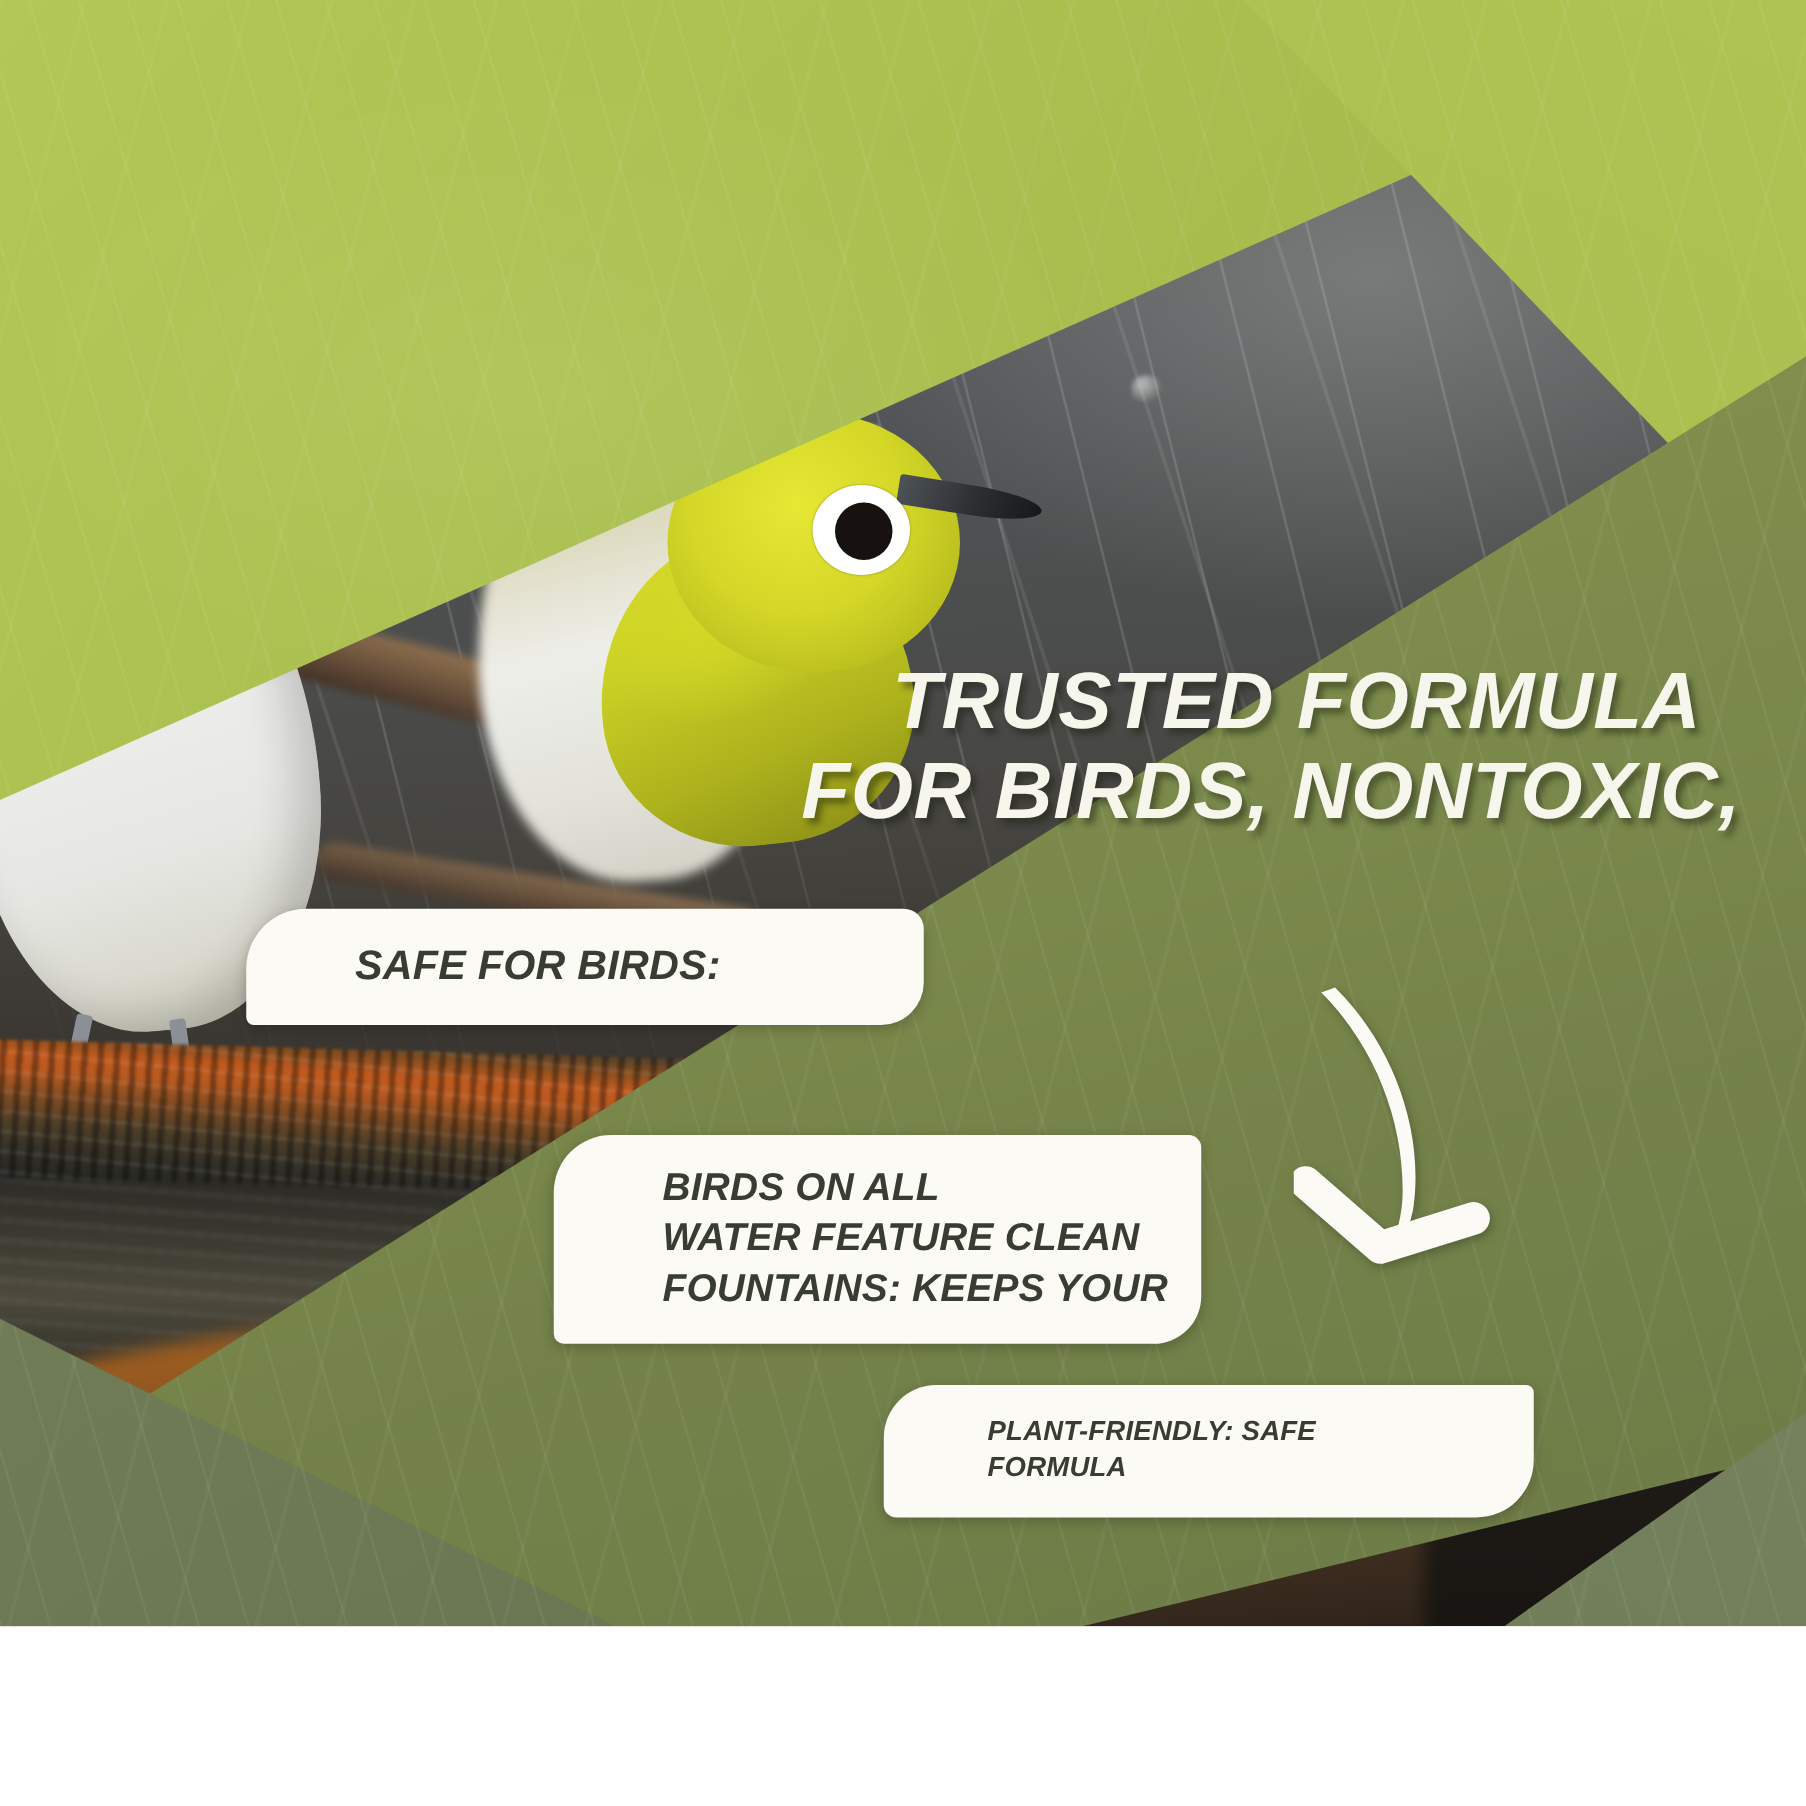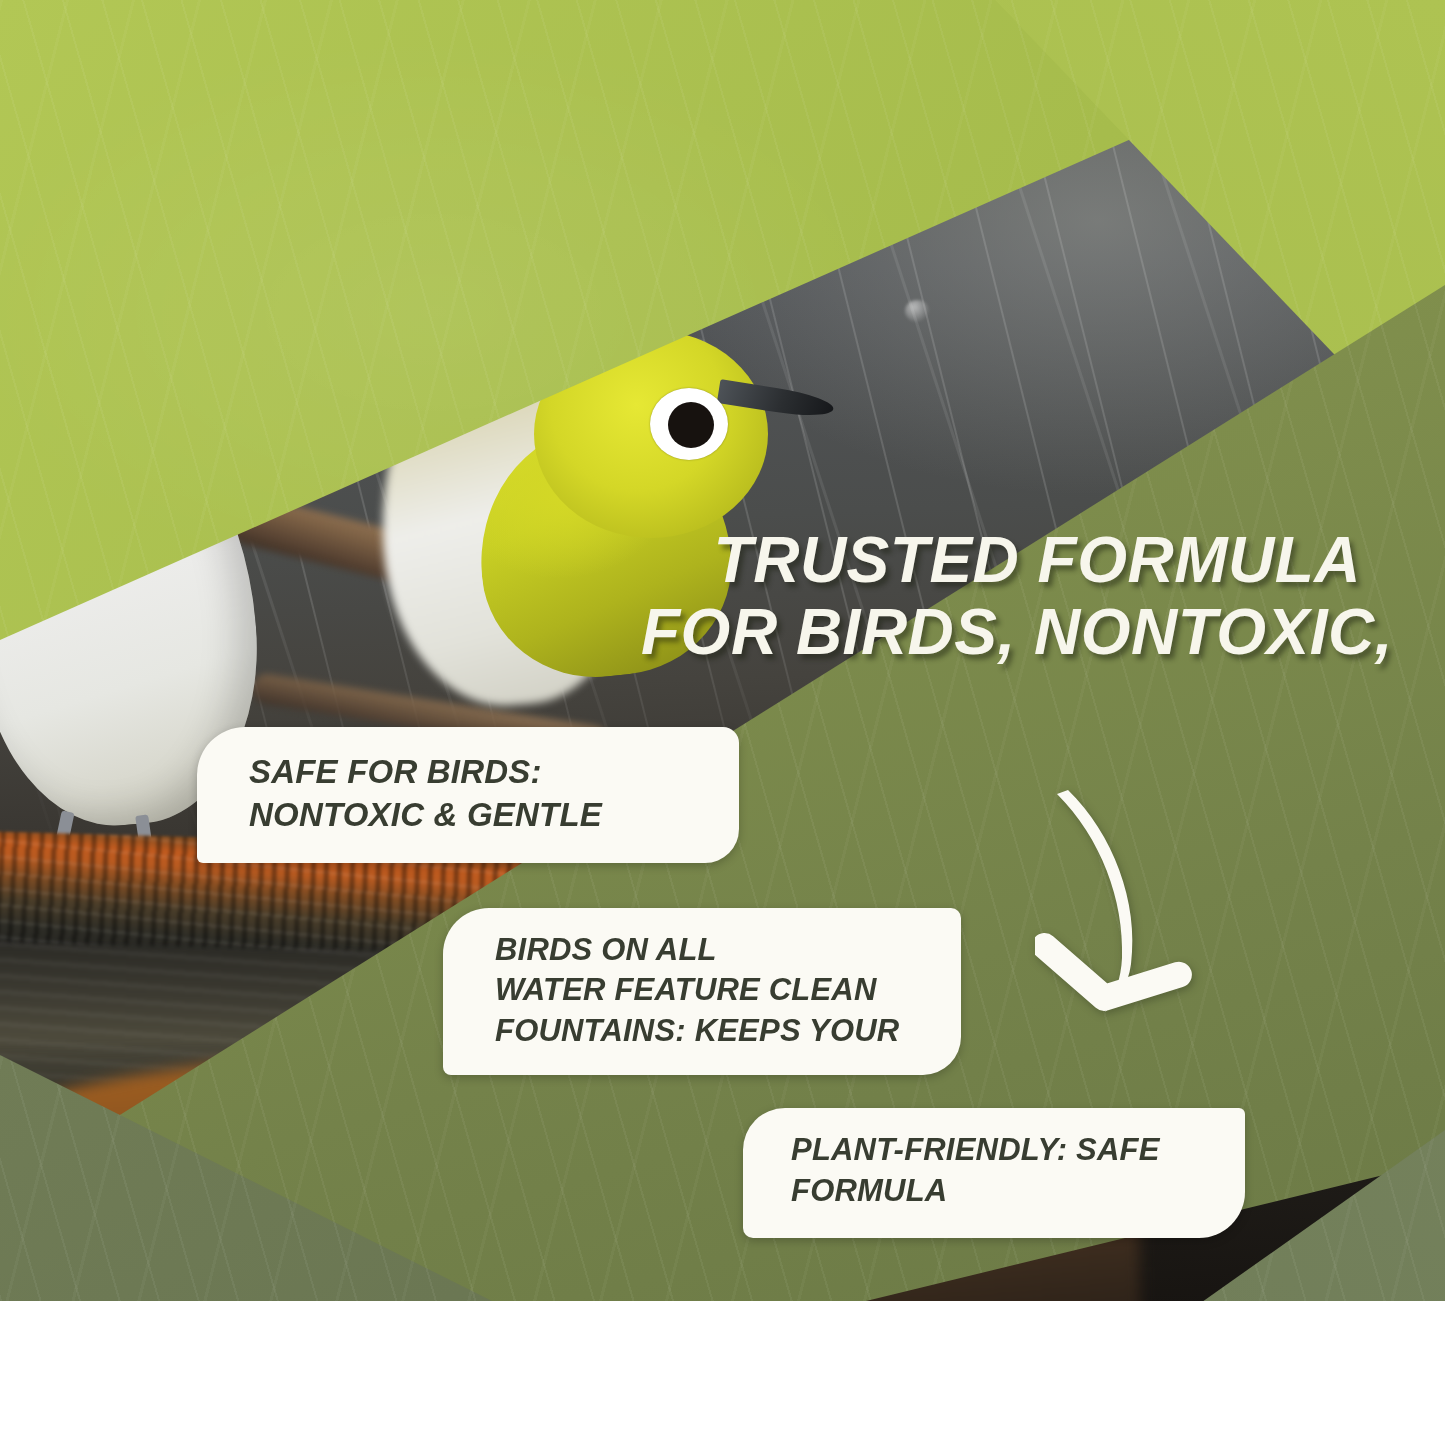--- a/index.html
+++ b/index.html
@@ -289,38 +289,38 @@
   
   .callout {
     position: absolute;
     background: #fbfaf4;
     color: #383d31;
     font-weight: 700;
     font-style: italic;
     letter-spacing: .2px;
     box-shadow: 0 3px 10px rgba(0,0,0,.22);
   }
-  .callout .ln { display: block; white-space: nowrap; }
+  .callout .ln { display: block; white-space: nowrap; margin-left: 35px; }
 
   #callout-1 {
     left: 197px; top: 727px;
     width: 460px; padding: 24px 30px 26px 52px;
     font-size: 33px; line-height: 1.30;
     border-radius: 48px 16px 34px 6px;
   }
   #callout-2 {
     left: 443px; top: 908px;
     width: 440px; padding: 22px 26px 24px 52px;
     font-size: 31px; line-height: 1.30;
     border-radius: 46px 10px 38px 8px;
   }
   #callout-3 {
-    left: 743px; top: 1108px;
-    width: 440px; padding: 22px 14px 26px 48px;
-    font-size: 31px; line-height: 1.32;
+    left: 707px; top: 1108px;
+    width: 440px; padding: 22px 32px 26px 48px;
+    font-size: 22px; line-height: 1.32;
     border-radius: 42px 6px 46px 10px;
   }
 </style>
 </head>
 <body>
 
 <div id="poster">
 
   <div class="photo">
     <div class="photo-bg"></div>
@@ -396,21 +396,20 @@
   </div>
 
   <svg id="arrow" viewBox="0 0 185 250">
     <path d="M33 12 C 78 56, 104 124, 96 186 C 93 208, 83 222, 70 234
              C 80 218, 86 200, 87 180 C 89 122, 66 60, 22 16 Z" fill="#fbfaf4"></path>
     <path d="M14 158 L 70 214 L 146 196" fill="none" stroke="#fbfaf4" stroke-width="26" stroke-linecap="round" stroke-linejoin="round" transform="translate(-2,6) rotate(-4 70 195)"></path>
   </svg>
 
   <div class="callout" id="callout-1">
     <span class="ln">SAFE FOR BIRDS:</span>
-    <span class="ln">NONTOXIC &amp; GENTLE</span>
   </div>
 
   <div class="callout" id="callout-2">
     <span class="ln">BIRDS ON ALL</span>
     <span class="ln">WATER FEATURE CLEAN</span>
     <span class="ln">FOUNTAINS: KEEPS YOUR</span>
   </div>
 
   <div class="callout" id="callout-3">
     <span class="ln">PLANT-FRIENDLY: SAFE</span>

